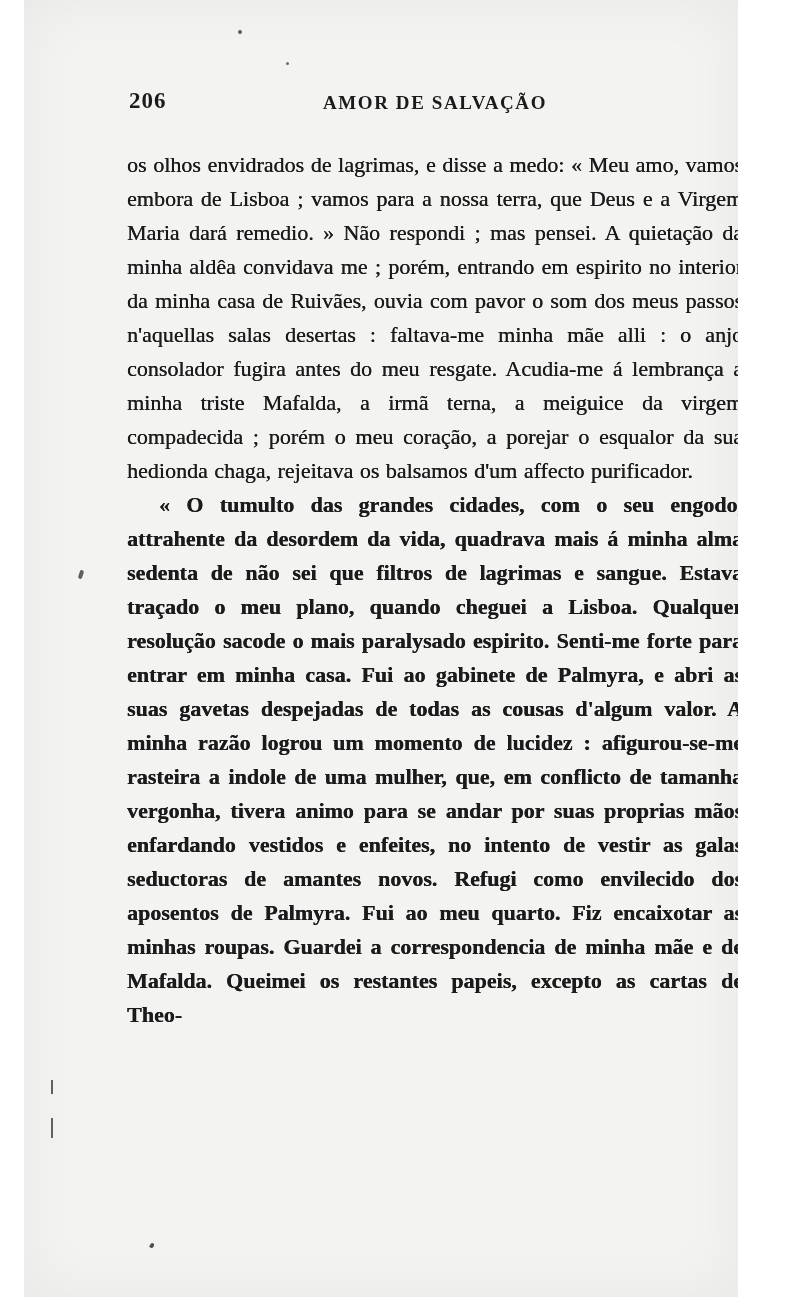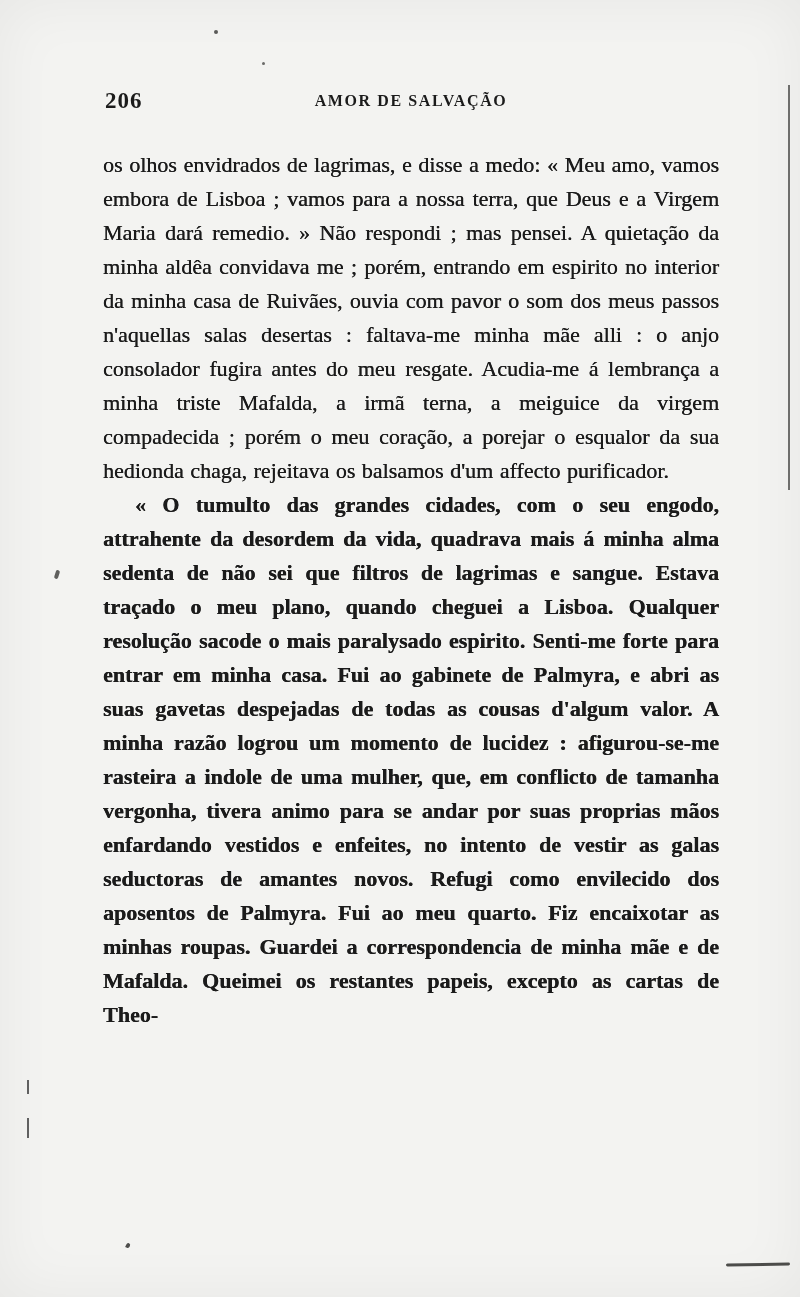--- a/index.html
+++ b/index.html
@@ -1,27 +1,28 @@
 <!DOCTYPE html>
 <html lang="pt" style="--paper: #f3f3f1; --ink: #1b1b1b;"><head>
 <meta charset="utf-8">
 <style>
   html, body {
     margin: 0;
     padding: 0;
   }
   .page {
     position: relative;
-    width: 800px;
+    width: 714px;
     height: 1297px;
     background: var(--paper, #f3f3f1);
     color: var(--ink, #1b1b1b);
     font-family: "Liberation Serif", "DejaVu Serif", serif;
     overflow: hidden;
     box-shadow: inset 0 0 60px rgba(0,0,0,0.05);
+    margin-left: 24px;
   }
   .page-header {
     position: absolute;
     top: 88px;
     left: 103px;
     width: 616px;
     height: 28px;
   }
   .page-number {
     position: absolute;
@@ -30,21 +31,21 @@
     font-size: 23px;
     font-weight: bold;
     letter-spacing: 1px;
   }
   .running-title {
     position: absolute;
     left: 0;
     right: 0;
     top: 4px;
     text-align: center;
-    font-size: 16px;
+    font-size: 19px;
     font-weight: bold;
     letter-spacing: 1.6px;
   }
   .text-block {
     position: absolute;
     top: 148px;
     left: 103px;
     width: 616px;
     text-align: justify;
     font-size: 22px;

